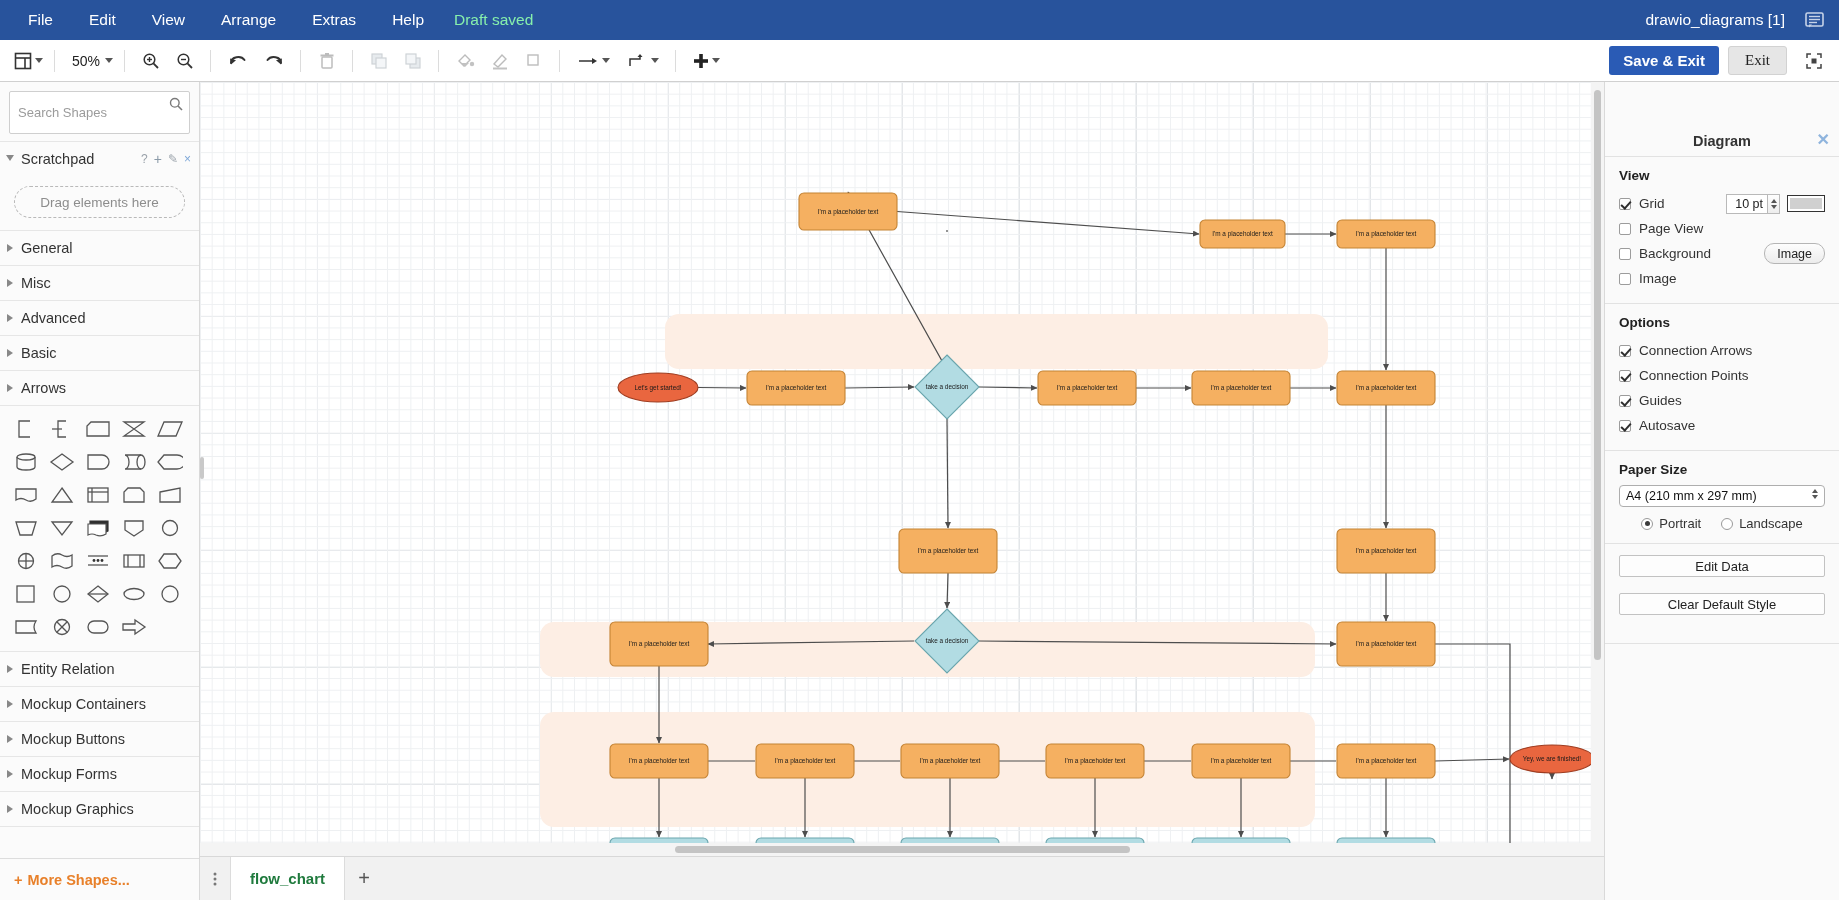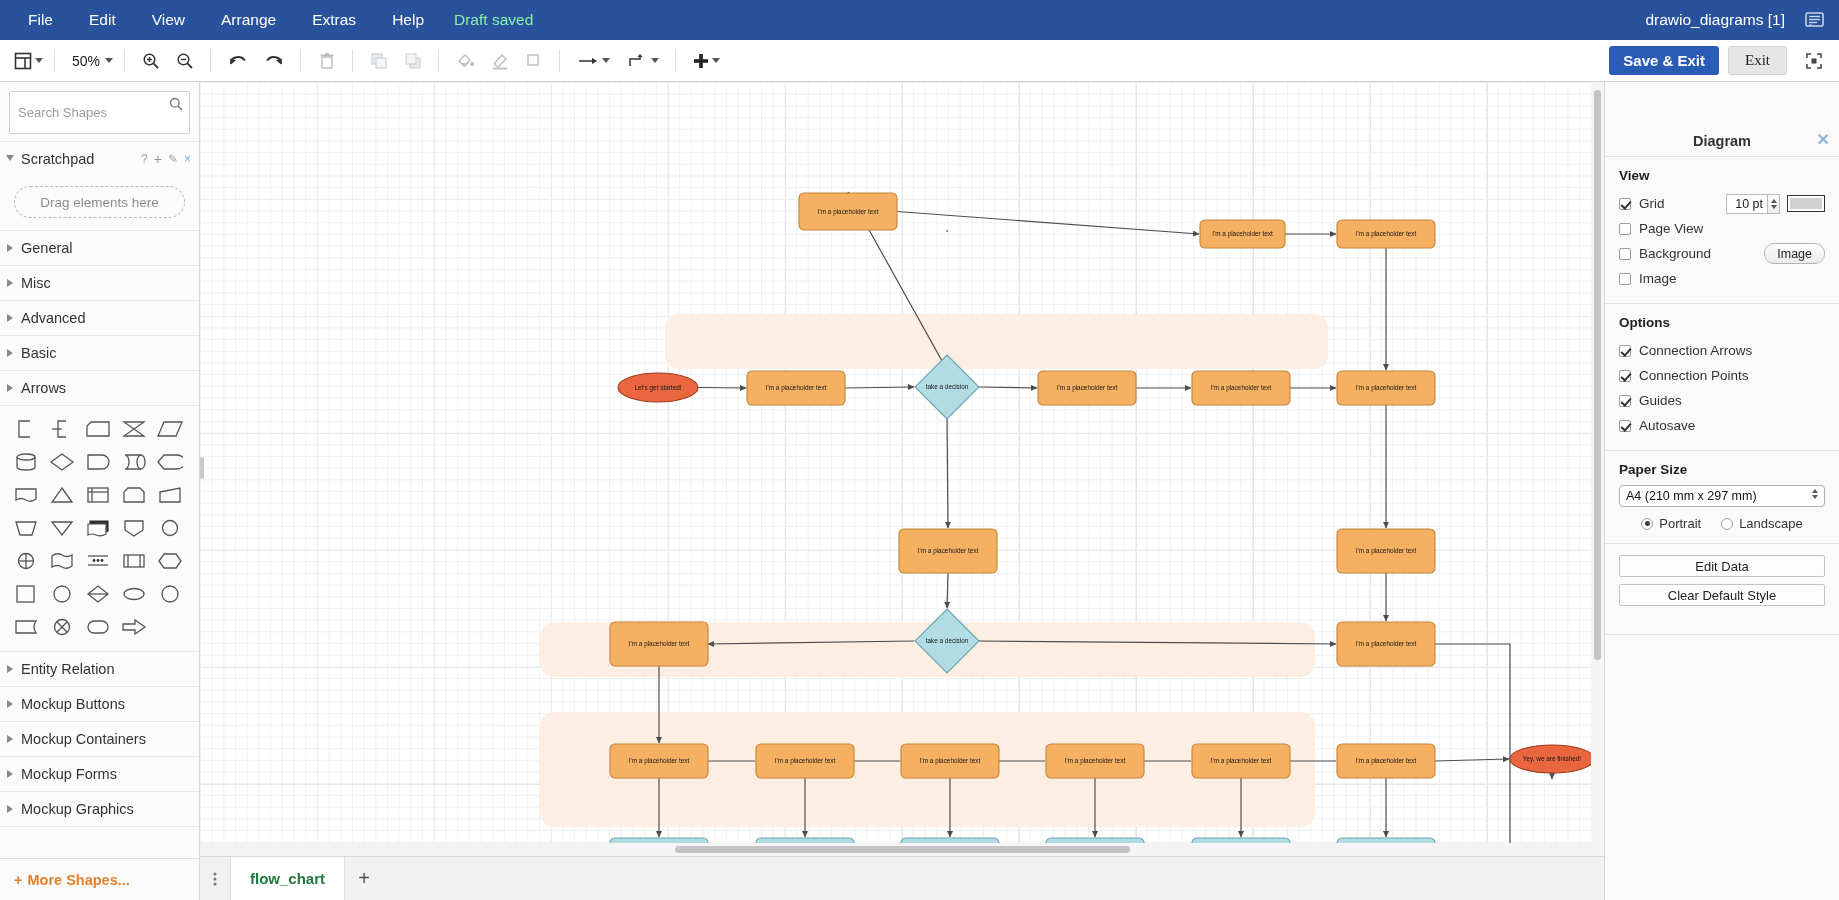--- a/index.html
+++ b/index.html
@@ -401,21 +401,21 @@
     content: ""; position: absolute;
     left: 2.5px; top: 2.5px; width: 5px; height: 5px;
     border-radius: 50%; background: #3b3b3b;
   }
   .rp-wide-btn {
     width: 100%; height: 22px;
     border: 1px solid #c2c2c2; border-radius: 2px;
     background: #fdfdfd;
     font-size: 13px; color: #222;
     display: flex; align-items: center; justify-content: center;
-    margin-bottom: 7px;
+    margin-bottom: 16px;
     cursor: pointer;
     font-family: "Liberation Sans", sans-serif;
   }
 </style>
 </head>
 <body>
 
 <div id="menubar">
   <div class="menu-item first">File</div>
   <div class="menu-item">Edit</div>
@@ -815,27 +815,27 @@
 
   <div class="shape-section">
     <div class="section-head">
       <span class="tri"></span>
       <span>Entity Relation</span>
     </div>
   </div>
   <div class="shape-section">
     <div class="section-head">
       <span class="tri"></span>
-      <span>Mockup Buttons</span>
+      <span>Mockup Containers</span>
     </div>
   </div>
   <div class="shape-section">
     <div class="section-head">
       <span class="tri"></span>
-      <span>Mockup Containers</span>
+      <span>Mockup Buttons</span>
     </div>
   </div>
   <div class="shape-section">
     <div class="section-head">
       <span class="tri"></span>
       <span>Mockup Forms</span>
     </div>
   </div>
   <div class="shape-section">
     <div class="section-head">

